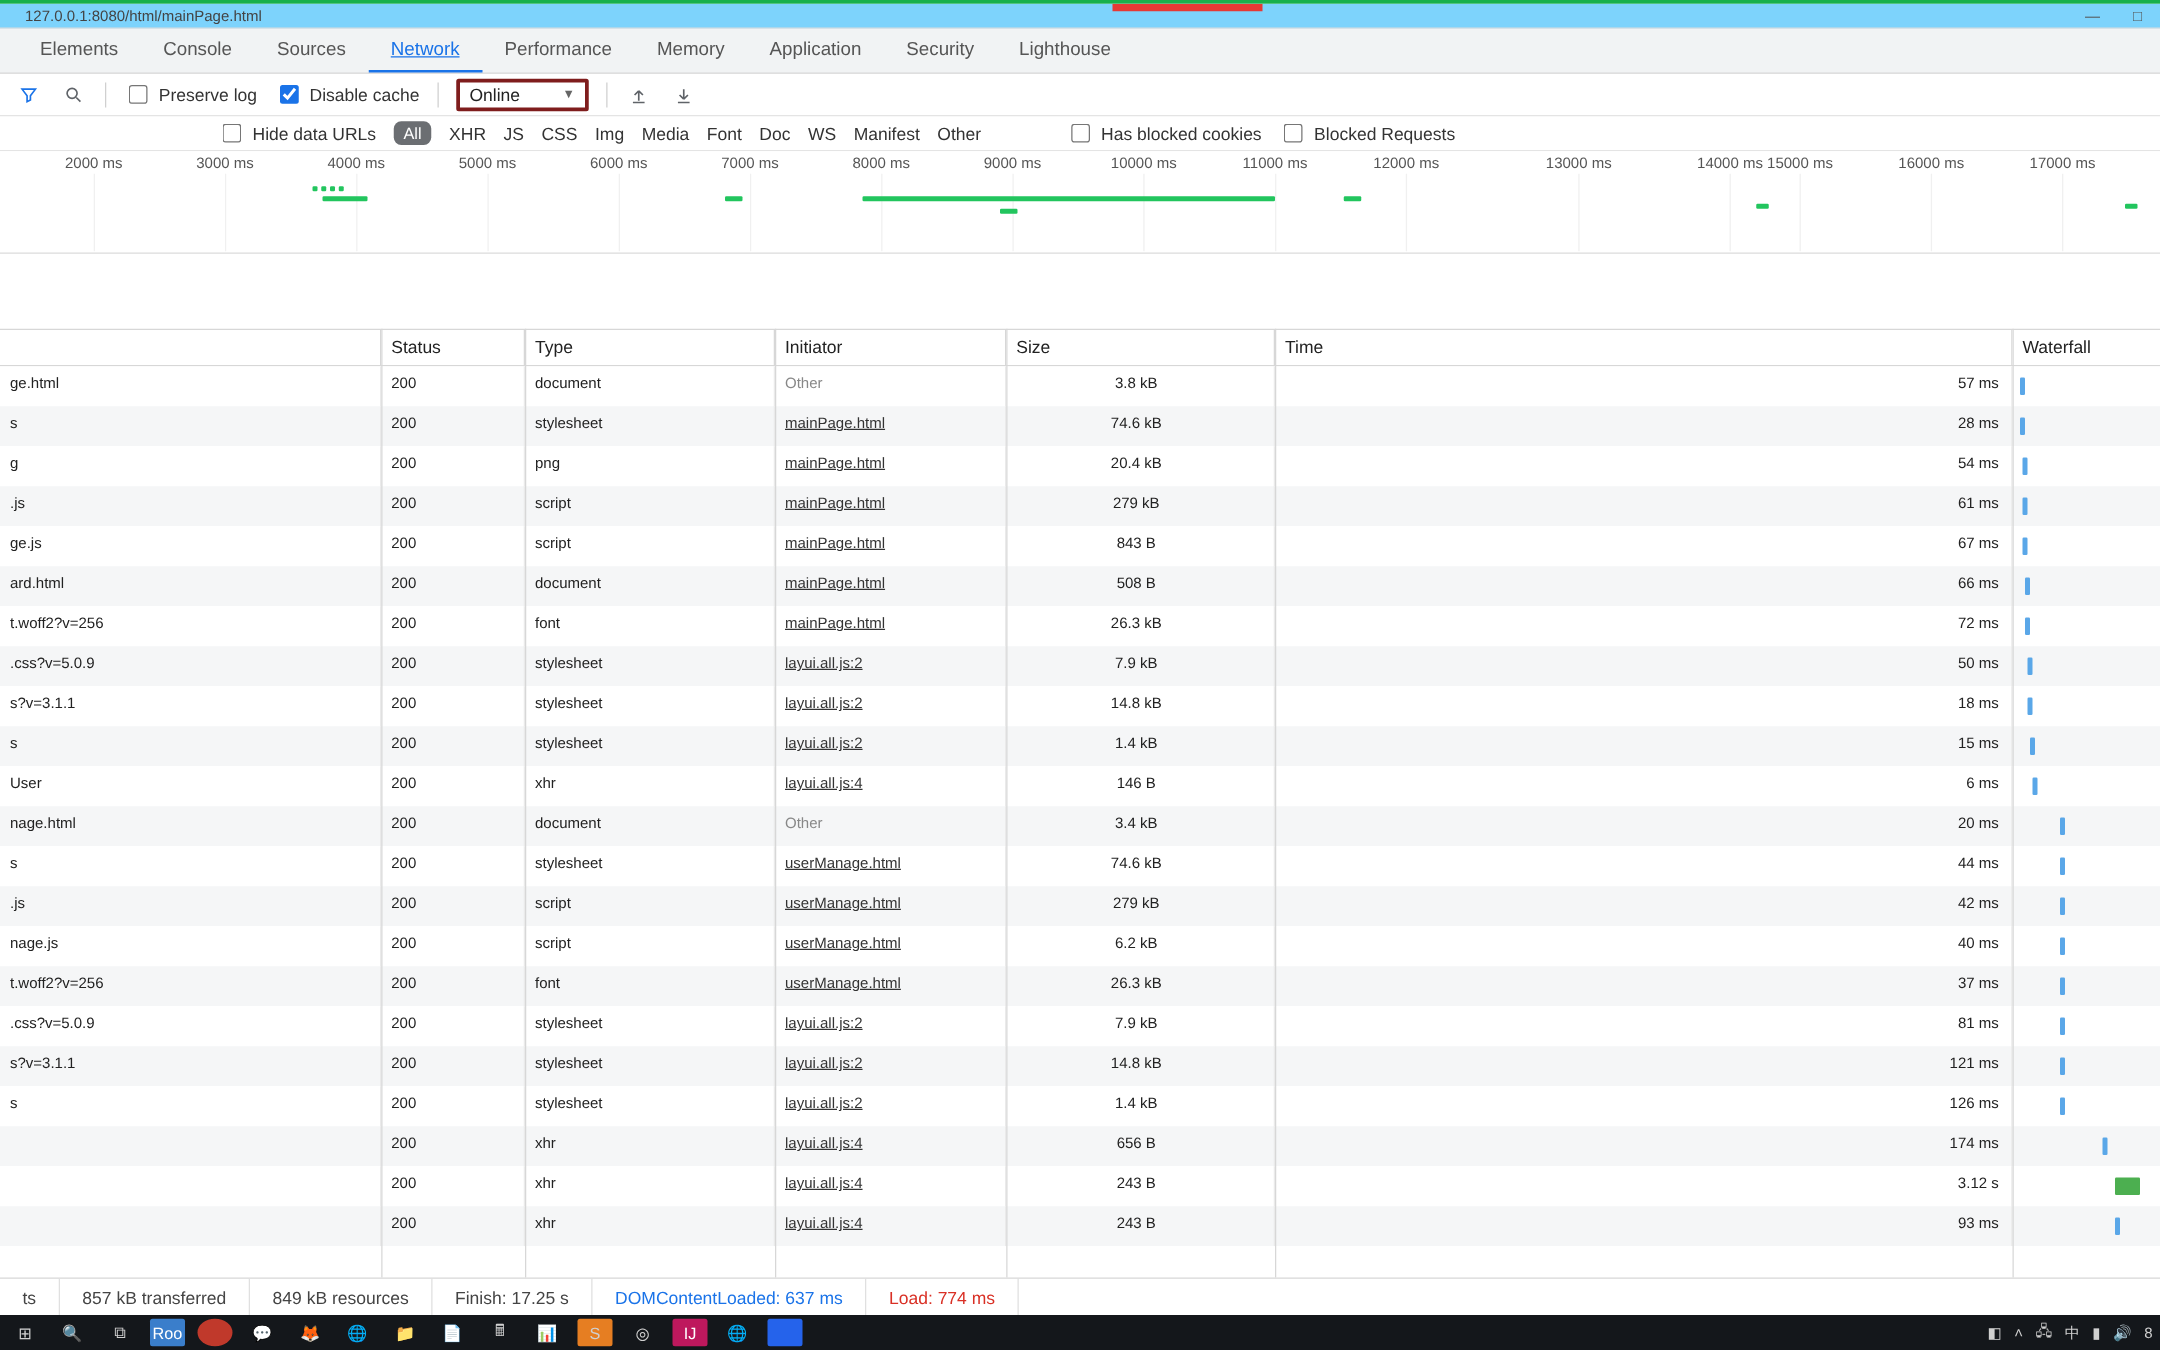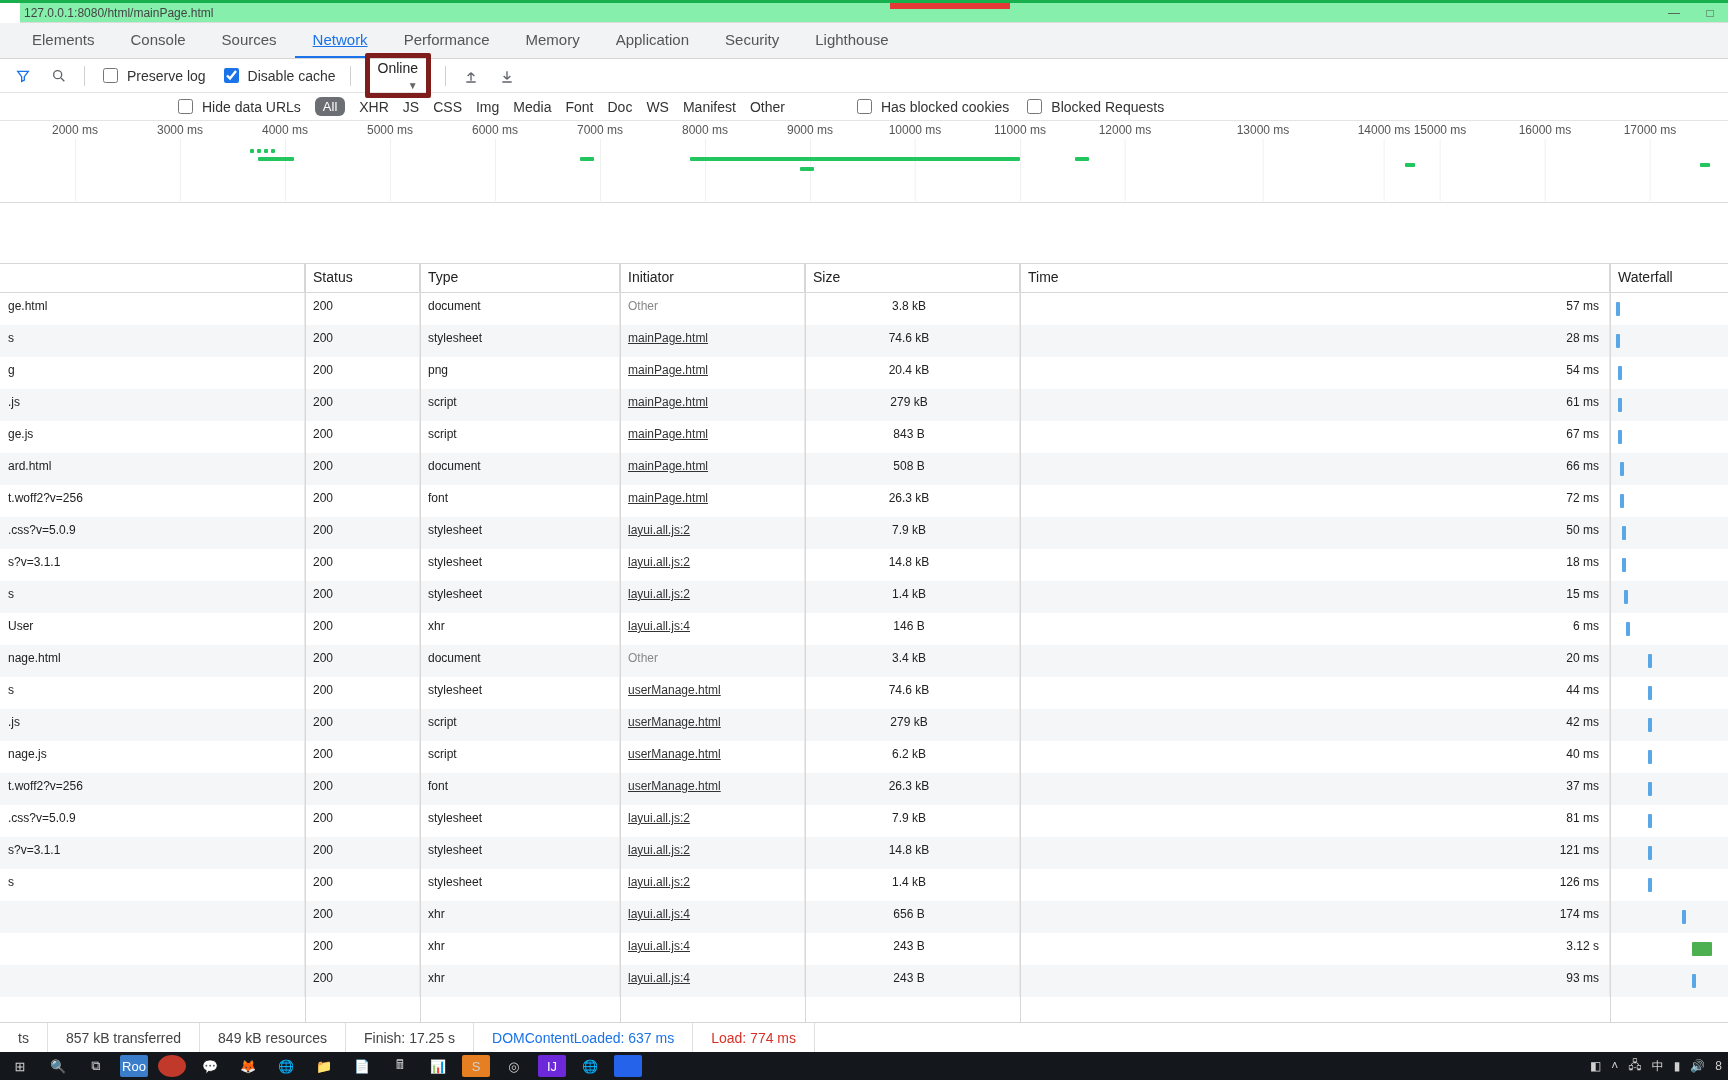--- a/index.html
+++ b/index.html
@@ -1,35 +1,35 @@
 <!DOCTYPE html>
 <html><head>
 <meta charset="utf-8">
 <style>
   html,body{margin:0;padding:0;font-family:"Segoe UI",Arial,sans-serif;font-size:13px;color:#222;background:#fff;}
   *{box-sizing:border-box;}
   .root{width:1728px;height:1080px;position:relative;overflow:hidden;border-top:3px solid #18b04c;}
   
   .accent-red{position:absolute;top:0;left:890px;width:120px;height:6px;background:#e53935;}
   
-  .addr-row{height:20px;background:#86efac;border-bottom:1px solid #dcdcdc;display:flex;align-items:center;padding-left:4px;font-size:12px;color:#444;margin-left:20px;}
+  .addr-row{height:20px;background:#7dd3fc;border-bottom:1px solid #dcdcdc;display:flex;align-items:center;padding-left:20px;font-size:12px;color:#444;}
   .addr-row .spacer{flex:1;}
   .win-btn{width:36px;height:18px;display:flex;align-items:center;justify-content:center;color:#555;font-size:12px;}
   
   .tabstrip{height:36px;background:#f1f3f4;border-bottom:1px solid #d7d7d7;display:flex;align-items:flex-end;padding-left:14px;}
   .dtab{padding:9px 18px 8px 18px;font-size:15px;color:#555;border-bottom:2px solid transparent;cursor:pointer;}
   .dtab.active{color:#1a73e8;border-bottom-color:#1a73e8;text-decoration:underline;}
   
   .toolbar{height:34px;display:flex;align-items:center;gap:14px;padding:0 12px;border-bottom:1px solid #e4e4e4;font-size:14px;}
   .vsep{width:1px;height:20px;background:#d0d0d0;}
   .icon-btn{display:inline-flex;align-items:center;justify-content:center;width:22px;height:22px;color:#5f6368;}
   .icon-btn svg{width:16px;height:16px;fill:none;stroke:currentColor;stroke-width:2;}
   .chk{display:inline-flex;align-items:center;gap:6px;font-size:14px;color:#333;}
   .chk input{width:15px;height:15px;accent-color:#1a73e8;}
-  .throttle{display:flex;align-items:center;gap:4px;border:5px solid #7f1d1d;border-radius:2px;padding:2px 8px;flex-direction:column;}
+  .throttle{display:flex;align-items:center;gap:4px;border:3px solid #7f1d1d;border-radius:2px;padding:2px 8px;}
   .throttle .caret{font-size:10px;color:#666;}
   
   .filterrow{height:28px;display:flex;align-items:center;gap:14px;padding:0 8px 0 0;border-bottom:1px solid #e4e4e4;font-size:14px;}
   .filterrow .pad{width:160px;}
   .pill{background:#6b6e72;color:#fff;border-radius:6px;padding:2px 8px;font-size:13px;}
   .flink{color:#333;font-size:14px;}
   
   .overview{height:82px;border-bottom:1px solid #dcdcdc;position:relative;background:#fff;overflow:hidden;}
   .ov-ticks{position:absolute;top:2px;left:0;right:0;height:16px;}
   .ov-tick{position:absolute;top:0;font-size:12px;color:#555;transform:translateX(-50%);}
@@ -475,21 +475,21 @@
   <span class="ticon" style="background:#c0392b;border-radius:50%"></span>
   <span class="ticon" style="color:#2ecc71">💬</span>
   <span class="ticon">🦊</span>
   <span class="ticon">🌐</span>
   <span class="ticon">📁</span>
   <span class="ticon">📄</span>
   <span class="ticon">🖩</span>
   <span class="ticon">📊</span>
   <span class="ticon" style="background:#e67e22">S</span>
   <span class="ticon">◎</span>
-  <span class="ticon" style="background:#6d28d9;color:#fff">IJ</span>
+  <span class="ticon" style="background:#be185d;color:#fff">IJ</span>
   <span class="ticon">🌐</span>
   <span class="ticon" style="background:#2563eb"></span>
   <span class="tfill"></span>
   <div class="tray">
     <span>◧</span>
     <span>˄</span>
     <span>🖧</span>
     <span>中</span>
     <span>▮</span>
     <span>🔊</span>

